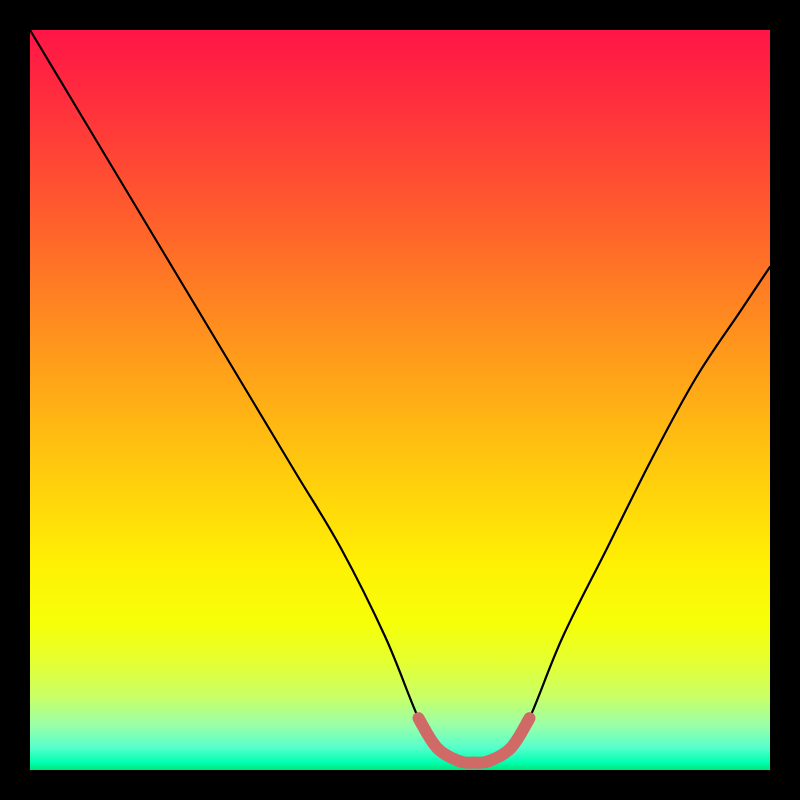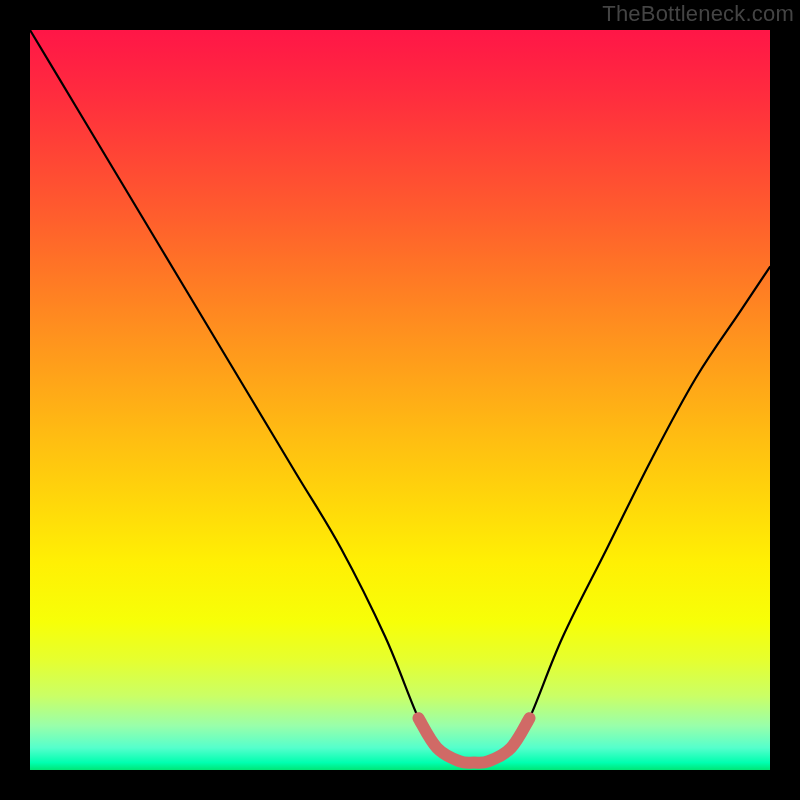--- a/index.html
+++ b/index.html
@@ -67,14 +67,13 @@
 </head>
 <body>
 
 <div class="frame">
   <div class="plot-area">
     <svg class="curve" viewBox="0 0 740 740" preserveAspectRatio="none">
       <path fill="none" stroke="#000" stroke-width="2.2" stroke-linecap="round" d="M 0.00 0.00 C 7.99 13.32, 28.42 47.36, 44.40 74.00 C 60.38 100.64, 72.82 121.36, 88.80 148.00 C 104.78 174.64, 117.22 195.36, 133.20 222.00 C 149.18 248.64, 161.62 269.36, 177.60 296.00 C 193.58 322.64, 206.02 343.36, 222.00 370.00 C 237.98 396.64, 250.42 417.36, 266.40 444.00 C 282.38 470.64, 294.82 488.70, 310.80 518.00 C 326.78 547.30, 341.21 576.16, 355.20 606.80 C 369.19 637.44, 379.18 668.22, 388.50 688.20 C 397.82 708.18, 399.67 709.81, 407.00 717.80 C 414.33 725.79, 419.88 729.94, 429.20 732.60 C 438.52 735.26, 449.48 735.26, 458.80 732.60 C 468.12 729.94, 473.67 725.79, 481.00 717.80 C 488.33 709.81, 490.18 708.18, 499.50 688.20 C 508.82 668.22, 518.81 637.44, 532.80 606.80 C 546.79 576.16, 561.22 549.97, 577.20 518.00 C 593.18 486.03, 605.62 459.84, 621.60 429.20 C 637.58 398.56, 650.02 374.44, 666.00 347.80 C 681.98 321.16, 697.08 301.18, 710.40 281.20 C 723.72 261.22, 734.67 244.79, 740.00 236.80" id="curve-main"></path>
       <path fill="none" stroke="#d06a66" stroke-width="12" stroke-linecap="round" stroke-linejoin="round" d="M 388.50 688.20 C 391.83 693.53, 399.67 710.07, 407.00 717.80 C 414.33 725.53, 422.54 728.46, 429.20 731.12 C 435.86 733.78, 438.67 732.60, 444.00 732.60 C 449.33 732.60, 452.14 733.78, 458.80 731.12 C 465.46 728.46, 473.67 725.53, 481.00 717.80 C 488.33 710.07, 496.17 693.53, 499.50 688.20" id="curve-zone"></path>
     </svg>
   </div>
-  <div class="watermark">TheBottleneck.com</div>
 </div>
 
 </body></html>

